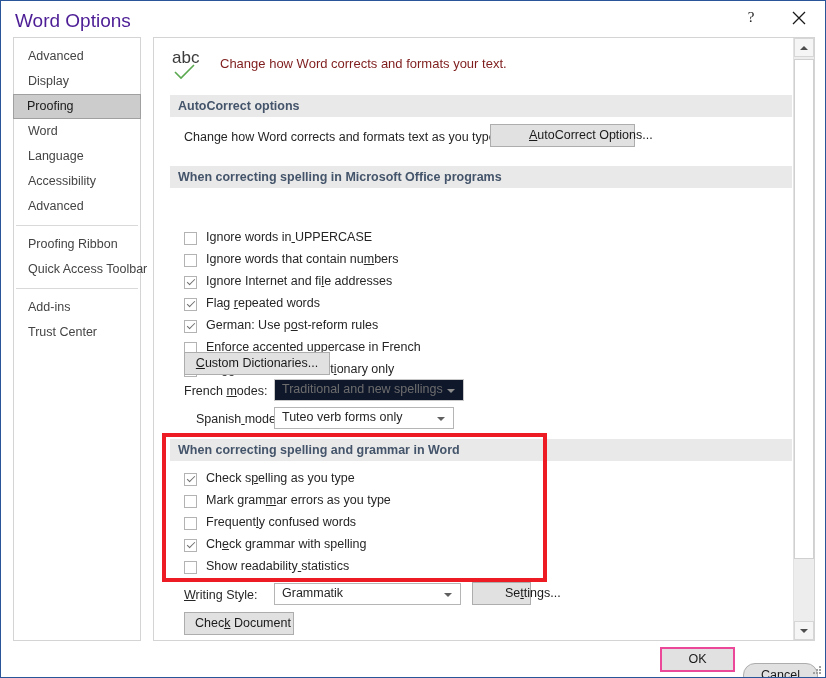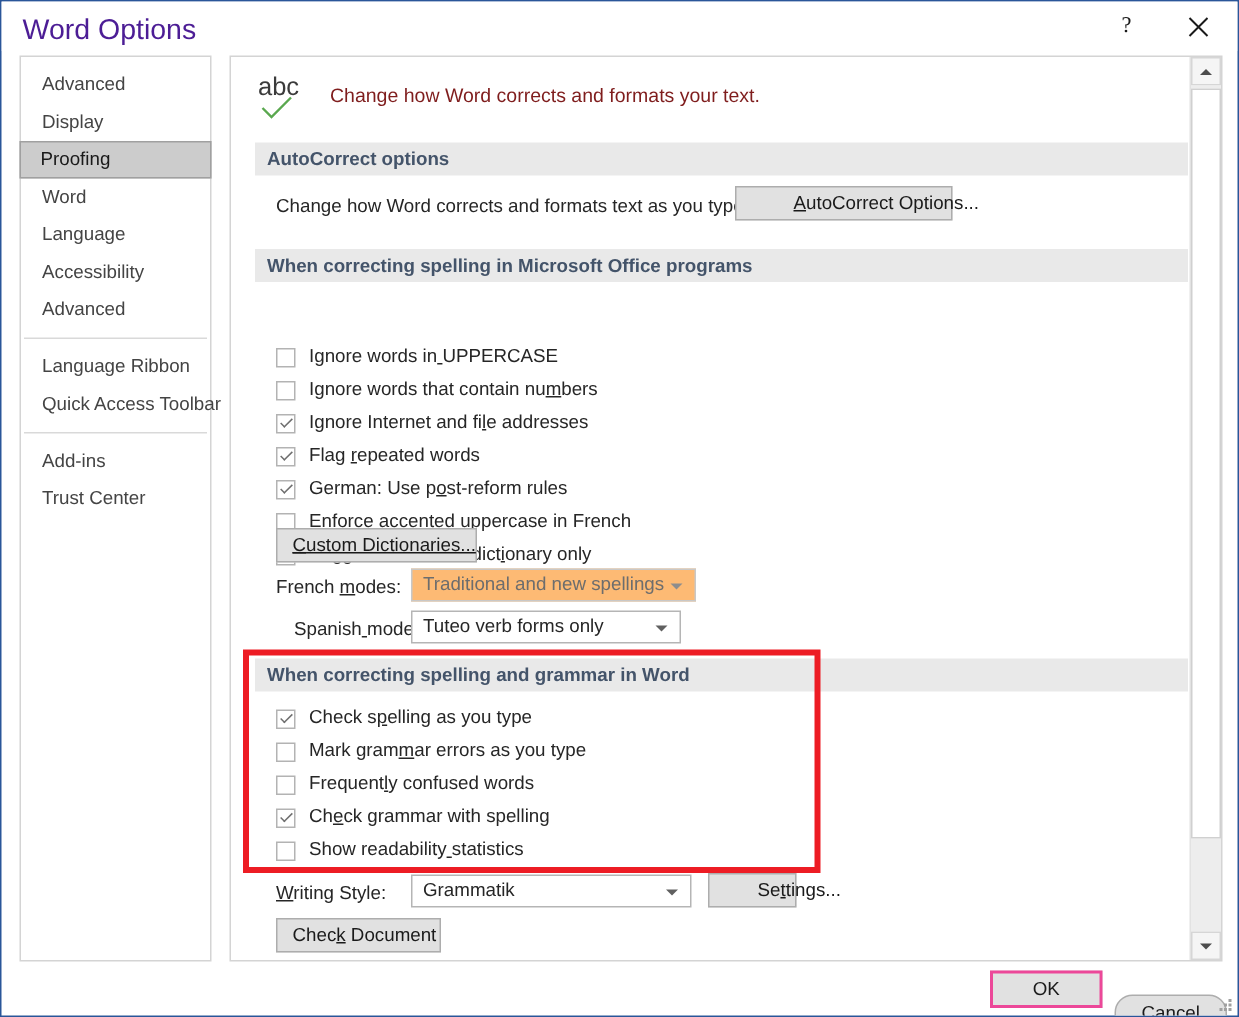--- a/index.html
+++ b/index.html
@@ -238,21 +238,21 @@
   .sel {
     position: absolute;
     height: 22px;
     box-sizing: border-box;
     background: #ffffff;
     border: 1px solid #b5b5b5;
     font-size: 12.5px;
     color: #262626;
   }
   .sel.disabled {
-    background: #fdba74;
+    background: #0f172a;
     border-color: #c8c8c8;
     color: #6d6d6d;
   }
   .sel-val {
     position: absolute;
     left: 7px;
     top: 2px;
     white-space: nowrap;
   }
   .sel-arrow {
@@ -402,21 +402,21 @@
       <span>Language</span>
     </div>
     <div class="nav-item">
       <span>Accessibility</span>
     </div>
     <div class="nav-item">
       <span>Advanced</span>
     </div>
     <div class="nav-sep"></div>
     <div class="nav-item">
-      <span>Language Ribbon</span>
+      <span>Proofing Ribbon</span>
     </div>
     <div class="nav-item">
       <span>Quick Access Toolbar</span>
     </div>
     <div class="nav-sep"></div>
     <div class="nav-item">
       <span>Add-ins</span>
     </div>
     <div class="nav-item">
       <span>Trust Center</span>
@@ -466,21 +466,21 @@
       </div>
       <div class="cb-row" style="top:300px;">
         <span class="cbox"></span>
         <span class="cb-label">Enforc<u>e</u> accented uppercase in French</span>
       </div>
       <div class="cb-row" style="top:322px;">
         <span class="cbox"></span>
         <span class="cb-label">Suggest from main dict<u>i</u>onary only</span>
       </div>
 
-      <div class="btn" style="left:30px; top:313px; width:134px; top:314px;text-decoration:underline;">
+      <div class="btn" style="left:30px; top:313px; width:146px; top:314px;">
         <span><u>C</u>ustom Dictionaries...</span>
       </div>
 
       <div class="row-text" style="left:30px; top:346px;">French <u>m</u>odes:</div>
       <div class="sel disabled" style="left:120px; top:341px; width:190px;">
         <span class="sel-val">Traditional and new spellings</span>
         <span class="sel-arrow"></span>
       </div>
 
       <div class="row-text" style="left:42px; top:374px;">Spanish<u> </u>modes:</div>

